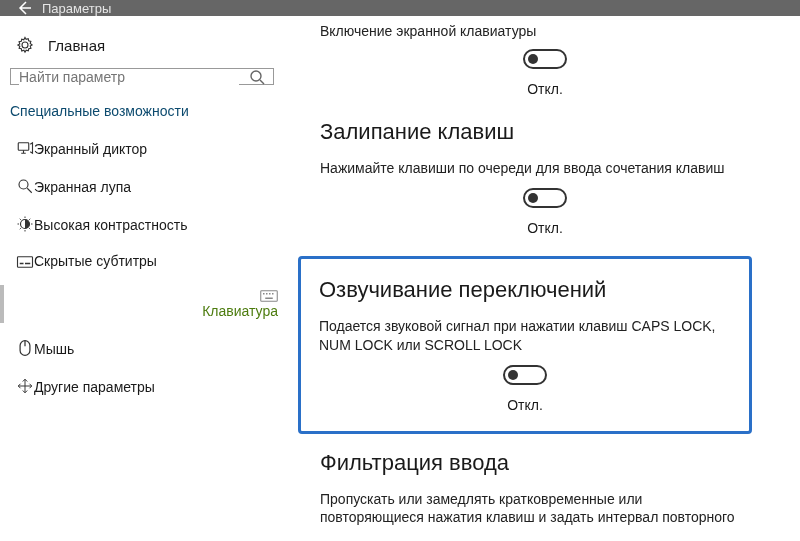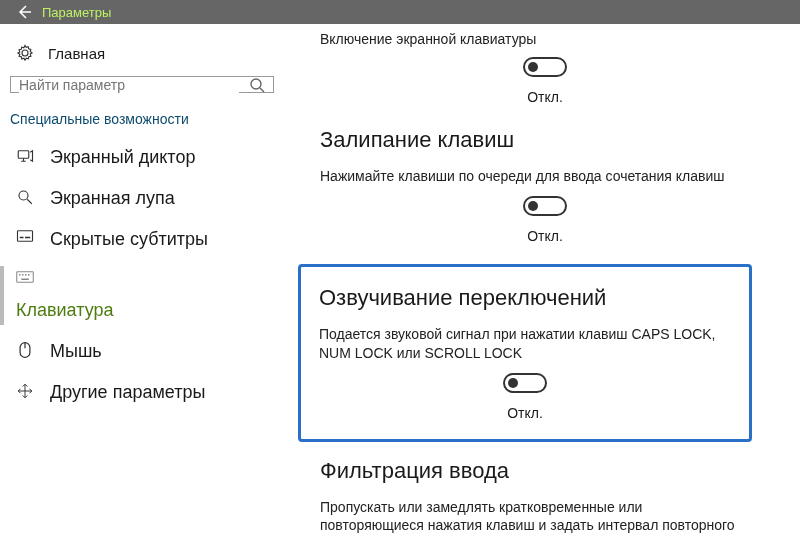--- a/index.html
+++ b/index.html
@@ -6,23 +6,23 @@
   body {
     font-family: "Segoe UI", Arial, sans-serif;
     font-size: 14px;
     color: #1a1a1a;
     background: #fff;
     width: 800px;
     height: 541px;
     overflow: hidden;
   }
   .titlebar {
-    height: 24px;
+    height: 16px;
     background: #666666;
-    color: #bef264;
+    color: #e5e5e5;
     display: flex;
     align-items: center;
     padding-left: 6px;
   }
   .titlebar .back {
     width: 36px;
     height: 32px;
     display: flex;
     align-items: center;
     justify-content: center;
@@ -64,24 +64,23 @@
     font-family: inherit;
     color: #666;
   }
   .subheader {
     font-size: 14px;
     color: #0c4a6e;
     padding: 4px 10px 10px 10px;
   }
   .nav-item {
     display: flex;
-    align-items: flex-start;
-    gap: 16px;
+    align-items: flex-end;
     padding: 10px 12px 10px 16px;
-    font-size: 18px;
+    font-size: 14px;
     cursor: default;
     position: relative;
   }
   .nav-item .icon { width: 18px; display:flex; justify-content:center; align-items:center;}
   .nav-item.active {
     color: #4d7c0f;
     flex-direction: column;
   }
   .nav-item.active::before {
     content: "";
@@ -195,20 +194,30 @@
     <div class="nav-item">
       <span class="icon">
         <svg width="18" height="18" viewBox="0 0 24 24">
             <circle cx="10" cy="10" r="6" fill="none" stroke="#333" stroke-width="1.5"></circle>
             <line x1="15" y1="15" x2="21" y2="21" stroke="#333" stroke-width="1.5"></line>
           </svg>
       </span>
       <span>Экранная лупа</span>
     </div>
 
+    <div class="nav-item">
+      <span class="icon">
+        <svg width="18" height="18" viewBox="0 0 24 24">
+            <circle cx="12" cy="12" r="6" fill="none" stroke="#333" stroke-width="1.5"></circle>
+            <path d="M12 6a6 6 0 010 12z" fill="#333"></path>
+            <path d="M12 2v2M12 20v2M2 12h2M20 12h2M5 5l1.4 1.4M17.6 17.6L19 19M5 19l1.4-1.4M17.6 6.4L19 5" stroke="#333" stroke-width="1.3"></path>
+          </svg>
+      </span>
+      <span>Высокая контрастность</span>
+    </div>
 
     <div class="nav-item">
       <span class="icon">
         <svg width="18" height="14" viewBox="0 0 24 18">
             <rect x="2" y="2" width="20" height="14" rx="1" fill="none" stroke="#333" stroke-width="1.5"></rect>
             <rect x="5" y="10" width="5" height="2" fill="#333"></rect>
             <rect x="12" y="10" width="7" height="2" fill="#333"></rect>
           </svg>
       </span>
       <span>Скрытые субтитры</span>

